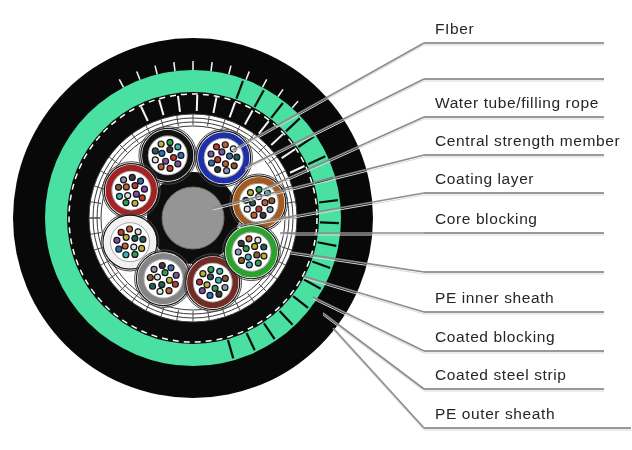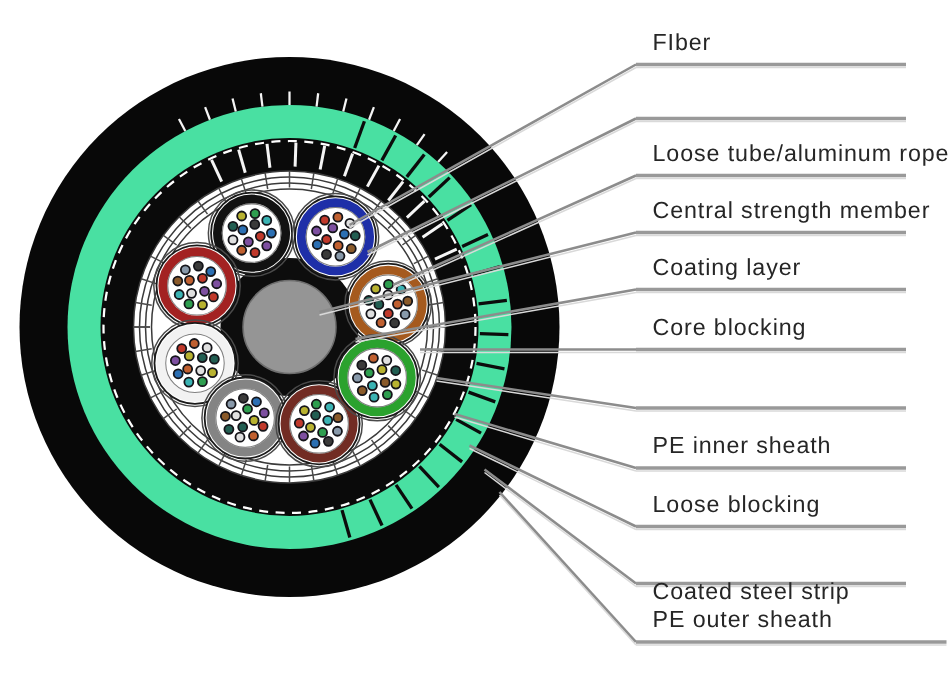--- a/index.html
+++ b/index.html
@@ -297,21 +297,21 @@
       <line x1="424" y1="389" x2="323" y2="313" stroke="#8c8c8c" stroke-width="1.7"></line>
       <line x1="424" y1="391" x2="604" y2="391" stroke="#d9d9d9" stroke-width="1"></line>
       <line x1="424" y1="389" x2="604" y2="389" stroke="#999999" stroke-width="2.2"></line>
       <line x1="424" y1="430" x2="333" y2="330" stroke="#d9d9d9" stroke-width="1"></line>
       <line x1="424" y1="428" x2="333" y2="328" stroke="#8c8c8c" stroke-width="1.7"></line>
       <line x1="424" y1="430" x2="631" y2="430" stroke="#d9d9d9" stroke-width="1"></line>
       <line x1="424" y1="428" x2="631" y2="428" stroke="#999999" stroke-width="2.2"></line>
     </svg>
 
   <div class="lbl" style="top:20px">FIber</div>
-  <div class="lbl" style="top:94px">Loose tube/aluminum rope</div>
+  <div class="lbl" style="top:94px">Water tube/filling rope</div>
   <div class="lbl" style="top:132px">Central strength member</div>
   <div class="lbl" style="top:170px">Coating layer</div>
   <div class="lbl" style="top:210px">Core blocking</div>
   <div class="lbl" style="top:289px">PE inner sheath</div>
-  <div class="lbl" style="top:328px">Loose blocking</div>
-  <div class="lbl" style="top:386px">Coated steel strip</div>
+  <div class="lbl" style="top:328px">Coated blocking</div>
+  <div class="lbl" style="top:366px">Coated steel strip</div>
   <div class="lbl" style="top:405px">PE outer sheath</div>
 </div>
 
 </body></html>

